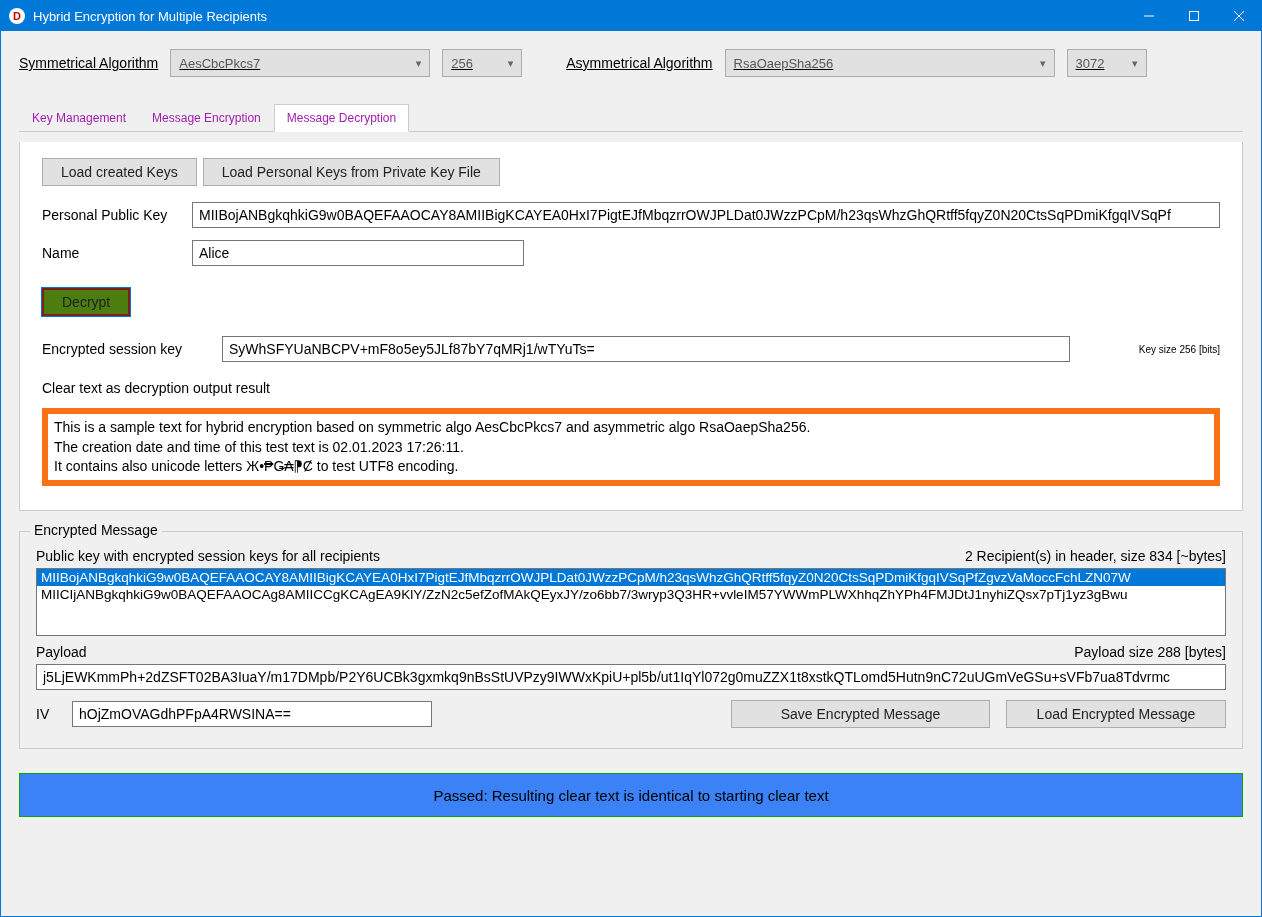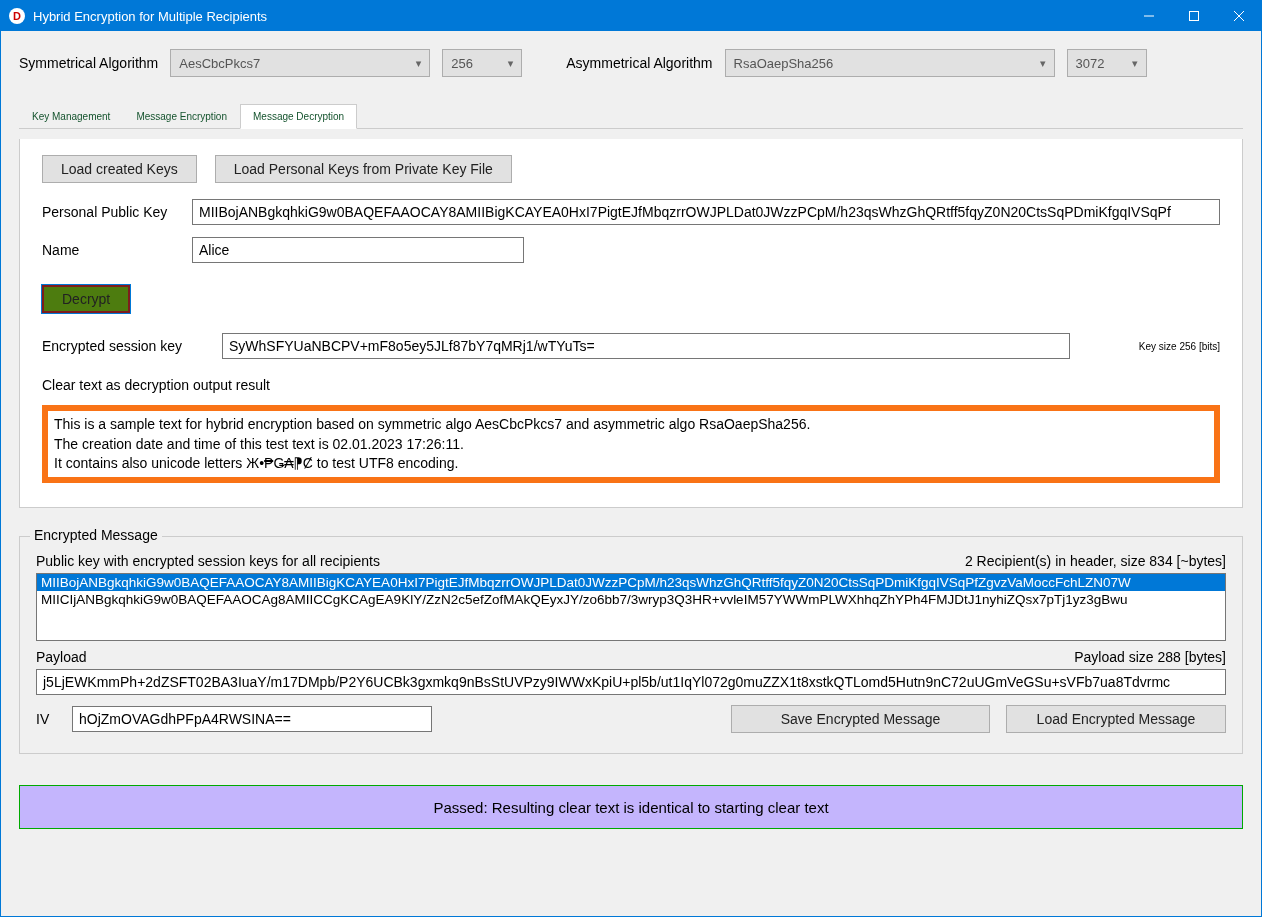--- a/index.html
+++ b/index.html
@@ -51,20 +51,21 @@
     padding: 18px 18px 18px 18px;
     display: flex;
     flex-direction: column;
     gap: 10px;
   }
   .algo-row {
     display: flex;
     align-items: center;
     gap: 12px;
     padding-bottom: 10px;
+    text-decoration: underline;
   }
   .lbl { font-size: 14px; }
   .combo {
     height: 28px;
     border: 1px solid #adadad;
     background: #e1e1e1;
     display: flex;
     align-items: center;
     padding: 0 8px;
     position: relative;
@@ -80,41 +81,41 @@
   .tabs {
     display: flex;
     border-bottom: 1px solid #ccc;
     margin-top: 6px;
   }
   .tab {
     padding: 6px 12px;
     border: 1px solid transparent;
     border-bottom: none;
     background: transparent;
-    font-size: 10px;
-    color: #14532d;
+    font-size: 12px;
+    color: #a21caf;
     cursor: pointer;
     position: relative;
     bottom: -1px;
   }
   .tab.active {
     background: #fff;
     border: 1px solid #ccc;
     border-bottom: 1px solid #fff;
   }
   .tabpanel {
     background: #fff;
     border: 1px solid #ccc;
     border-top: none;
     padding: 16px 22px 24px 22px;
     display: flex;
     flex-direction: column;
     gap: 12px;
   }
-  .btnrow { display: flex; gap: 18px; margin-bottom: 4px;}
+  .btnrow { display: flex; gap: 6px; margin-bottom: 4px;}
   .btn {
     height: 28px;
     border: 1px solid #adadad;
     background: #e1e1e1;
     padding: 0 18px;
     font-size: 14px;
     color: #222;
     display: flex;
     align-items: center;
     cursor: pointer;
@@ -141,21 +142,21 @@
     font-size: 14px;
     color: #000;
     white-space: nowrap;
     overflow: hidden;
     display: flex;
     align-items: center;
   }
   .txtin.full { flex: 1; }
   .group {
     border: 1px solid #ccc;
-    margin-top: 18px;
+    margin-top: 10px;
     padding: 12px 16px 20px 16px;
     position: relative;
   }
   .group > .glegend {
     position: absolute;
     top: -10px;
     left: 10px;
     background: #f0f0f0;
     padding: 0 4px;
     font-size: 14px;
@@ -171,28 +172,28 @@
     font-size: 13.5px;
     white-space: nowrap;
     overflow: hidden;
   }
   .listitem.sel {
     background: #0078d7;
     color: #fff;
   }
   .status {
     height: 44px;
-    background: #c4b5fd;
+    background: #3b82f6;
     border: 1px solid #0a0;
     display: flex;
     align-items: center;
     justify-content: center;
     font-size: 15px;
     color: #000;
-    margin-top: 21px;
+    margin-top: 14px;
   }
   .ta {
     border: 6px solid #f97316;
     background: #fff;
     padding: 4px 6px;
     font-size: 14px;
     line-height: 1.4;
     height: 78px;
   }
   .headrow {

